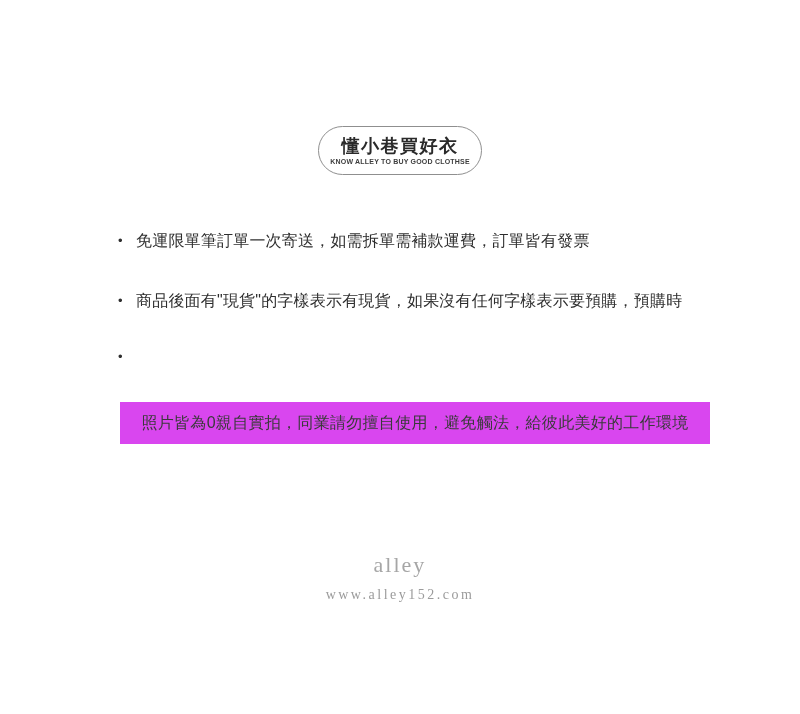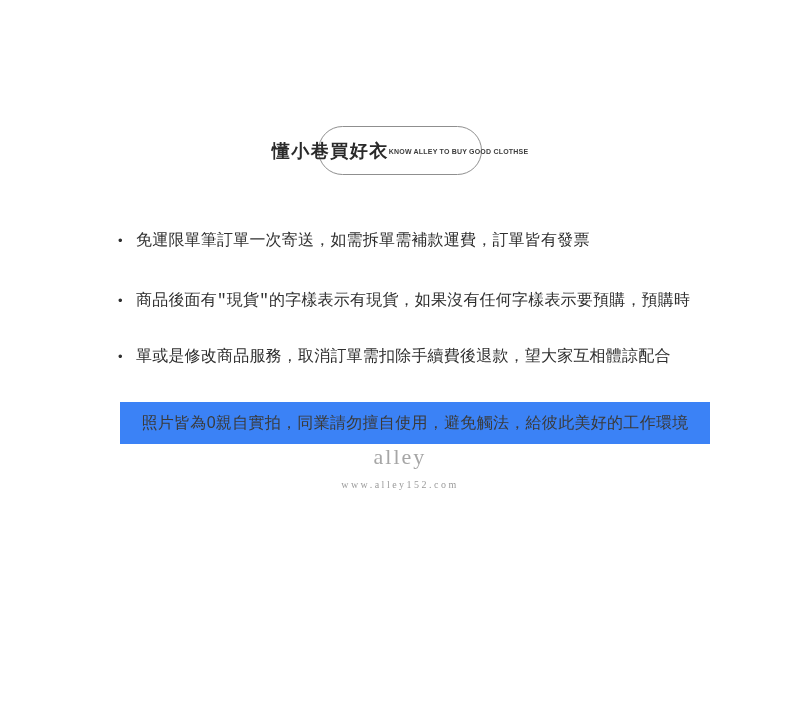--- a/index.html
+++ b/index.html
@@ -10,21 +10,21 @@
     overflow: hidden;
   }
   .page { position: relative; width: 800px; height: 714px; background: #ffffff; }
 
   
   .logo-pill {
     width: 164px; height: 49px;
     margin: 126px auto 0 auto;
     border: 1px solid #8f8f8f;
     border-radius: 26px;
-    display: flex; flex-direction: row;
+    display: flex; flex-direction: column;
     align-items: center; justify-content: center;
   }
   .logo-title {
     font-size: 18px; font-weight: 600; color: #2a2a2a;
     letter-spacing: 1.5px; line-height: 20px; white-space: nowrap;
   }
   .logo-subtitle {
     font-size: 7px; font-weight: 600; color: #3d3d3d;
     letter-spacing: 0.2px; margin-top: 2px; white-space: nowrap;
   }
@@ -37,42 +37,42 @@
     font-size: 16px;
   }
   .notice { display: flex; }
   .notice.gap-a { margin-bottom: 32px; }
   .notice.gap-b { margin-bottom: 28px; }
   .bullet {
     flex: 0 0 18px; width: 18px;
     font-size: 13px; line-height: 28px; color: #2e2e2e;
   }
   .lines { flex: 1; }
-  .line { line-height: 28px; white-space: nowrap; letter-spacing: 0.2px; font-family: Liberation Mono, monospace; }
+  .line { line-height: 28px; white-space: nowrap; letter-spacing: 0.2px; }
 
   
   .highlight-bar {
     margin: 31px 0 0 120px;
     width: 590px; height: 42px;
     display: flex; align-items: center; justify-content: center;
   }
   .highlight-text {
     font-size: 16px; color: #3a3a3a; letter-spacing: 0.3px; white-space: nowrap;
   }
 
   
-  .footer { text-align: center; }
+  .footer { margin-top: 108px; text-align: center; }
   .footer-brand {
     font-family: "Liberation Serif", "DejaVu Serif", serif;
     font-size: 22px; color: #a6a6a6; letter-spacing: 2px;
   }
   .footer-website {
     margin-top: 9px;
     font-family: "Liberation Serif", "DejaVu Serif", serif;
-    font-size: 10px; color: #9b9b9b; letter-spacing: 2.5px;
+    font-size: 14px; color: #9b9b9b; letter-spacing: 2.5px;
   }
 </style>
 </head>
 <body>
 
 <div class="page">
 
   <div class="logo-pill">
     <div class="logo-title">懂小巷買好衣</div>
     <div class="logo-subtitle">KNOW ALLEY TO BUY GOOD CLOTHSE</div>
@@ -90,27 +90,26 @@
     <div class="notice gap-b">
       <span class="bullet">•</span>
       <div class="lines">
         <div class="line">商品後面有"現貨"的字樣表示有現貨，如果沒有任何字樣表示要預購，預購時</div>
       </div>
     </div>
 
     <div class="notice">
       <span class="bullet">•</span>
       <div class="lines">
-        <div class="line">單或是修改商品服務，取消訂單需扣除手續費後退款，望大家互相體諒配合</div>
       </div>
     </div>
 
   </div>
 
-  <div class="highlight-bar" style="background: #3b82f6;">
+  <div class="highlight-bar" style="background: #d946ef;">
     <span class="highlight-text">照片皆為0親自實拍，同業請勿擅自使用，避免觸法，給彼此美好的工作環境</span>
   </div>
 
   <div class="footer">
     <div class="footer-brand">alley</div>
     <div class="footer-website">www.alley152.com</div>
   </div>
 
 </div>
 

